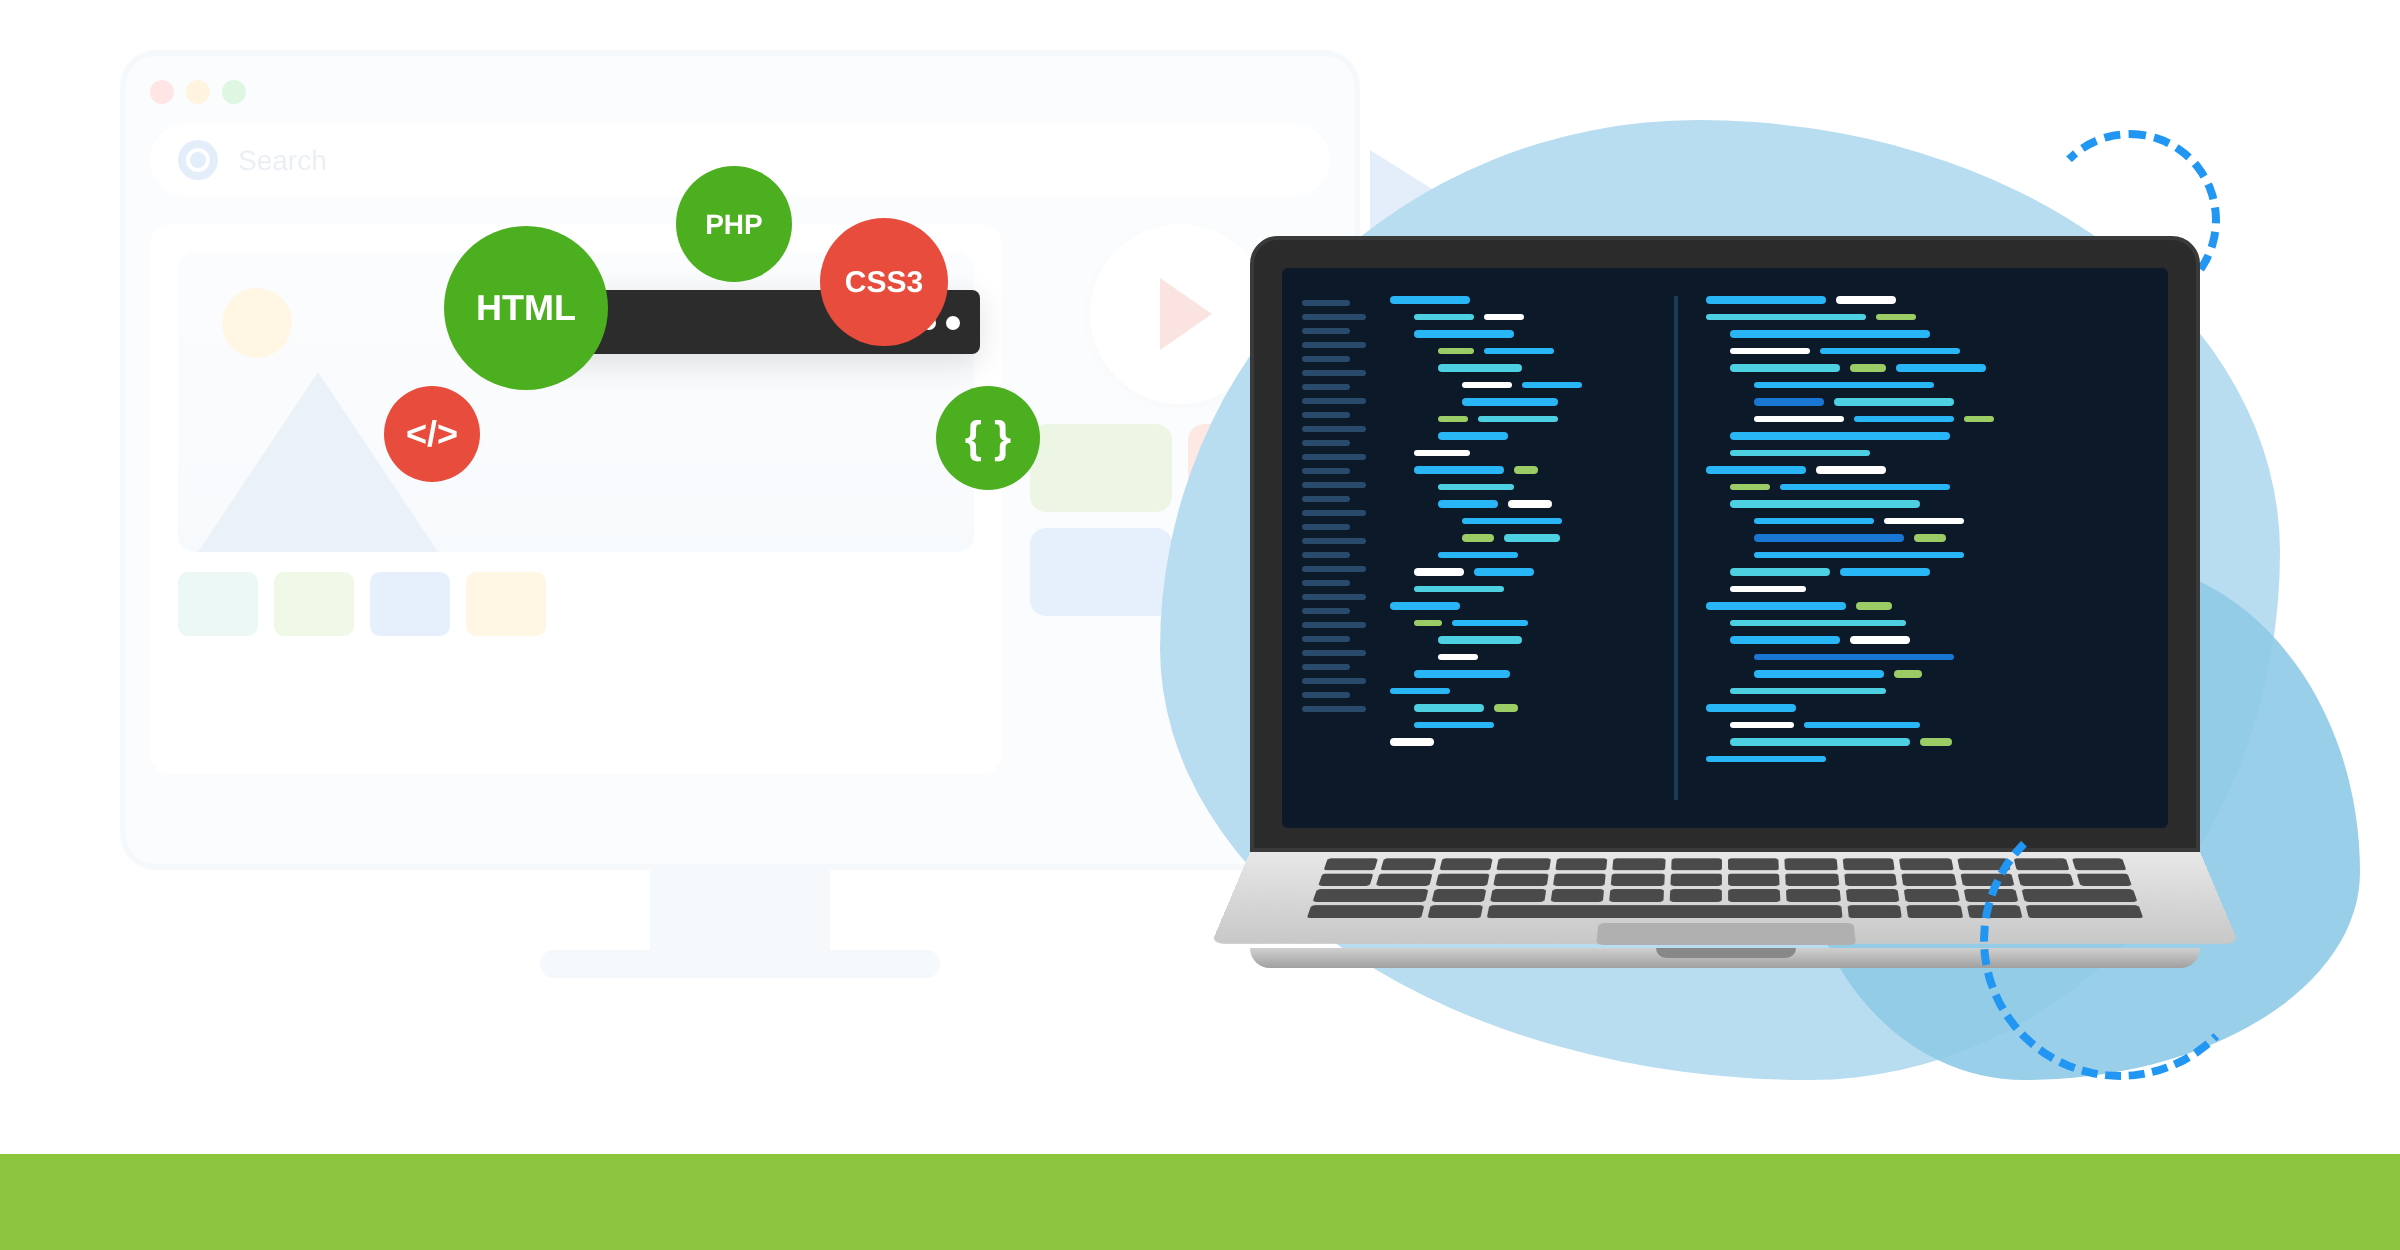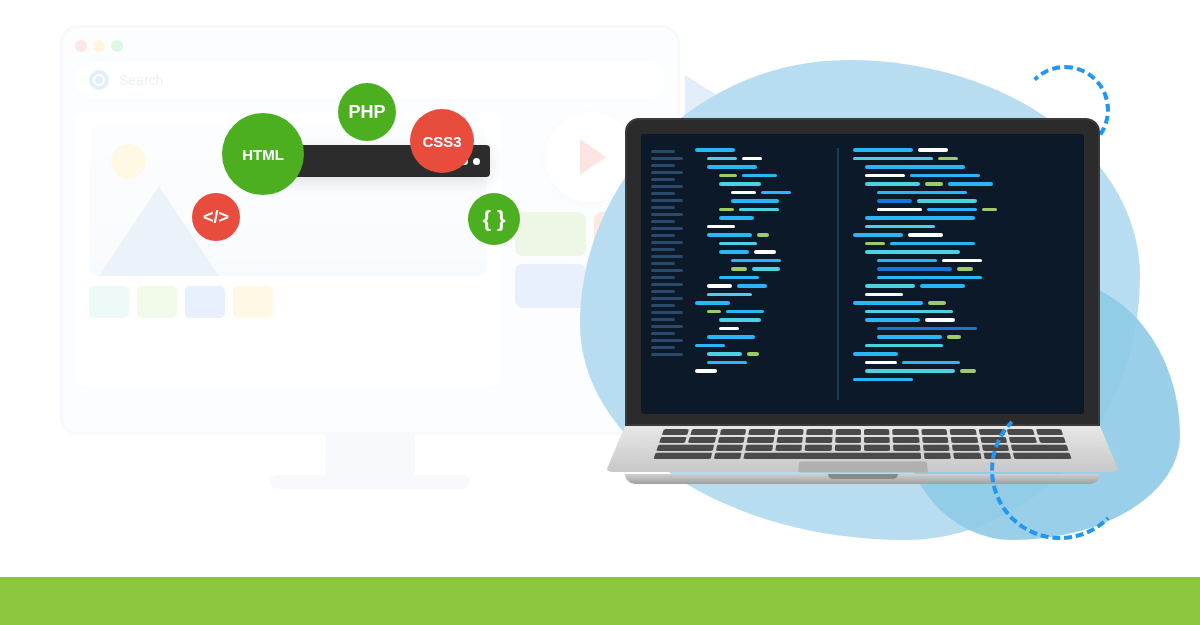--- a/index.html
+++ b/index.html
@@ -36,22 +36,22 @@
 .cursor-arrow { position: absolute; right: -40px; top: 50px; width: 0; height: 0; border-left: 35px solid #4A90E2; border-top: 22px solid transparent; border-bottom: 22px solid transparent; }
 
 
 .code-window-wrap { position: absolute; left: 250px; top: 145px; width: 240px; }
 .code-window { background: #fff; border-radius: 4px; box-shadow: 0 4px 16px rgba(0,0,0,0.12); overflow: hidden; }
 .cw-header { background: #2C2C2C; height: 32px; display: flex; align-items: center; justify-content: flex-end; padding: 0 10px; gap: 5px; }
 .cw-dot { width: 7px; height: 7px; background: #fff; border-radius: 50%; }
 .cw-body { padding: 34px 16px; text-align: center; font-family: 'Arial Black', sans-serif; font-size: 30px; font-weight: 900; letter-spacing: 2px; color: #1a1a1a; font-style: italic; }
 
 .badge { position: absolute; border-radius: 50%; display: flex; align-items: center; justify-content: center; color: #fff; font-weight: bold; }
-.badge.html { width: 82px; height: 82px; background: #4CAF1F; left: -28px; top: -32px; font-size: 15px; z-index: 3; text-align: right; }
-.badge.php { width: 58px; height: 58px; background: #4CAF1F; left: 88px; top: -62px; font-size: 18px; z-index: 1; }
+.badge.html { width: 82px; height: 82px; background: #4CAF1F; left: -28px; top: -32px; font-size: 18px; z-index: 3; text-align: right; }
+.badge.php { width: 58px; height: 58px; background: #4CAF1F; left: 88px; top: -62px; font-size: 14px; z-index: 1; }
 .badge.css3 { width: 64px; height: 64px; background: #E74C3C; left: 160px; top: -36px; font-size: 15px; z-index: 2; }
 .badge.tag { width: 48px; height: 48px; background: #E74C3C; left: -58px; top: 48px; font-size: 18px; }
 .badge.braces { width: 52px; height: 52px; background: #4CAF1F; left: 218px; top: 48px; font-size: 22px; }
 
 
 .blob1 { position: absolute; right: 60px; top: 60px; width: 560px; height: 480px; background: #B8DDF0; border-radius: 48% 52% 42% 58% / 55% 45% 55% 45%; z-index: 1; }
 .blob2 { position: absolute; right: 20px; top: 280px; width: 280px; height: 260px; background: #8ECAE6; border-radius: 55% 45% 60% 40% / 50% 60% 40% 50%; z-index: 1; opacity: 0.9; }
 
 
 .dashed-arc { position: absolute; border: 4px dashed #2196F3; border-radius: 50%; }

